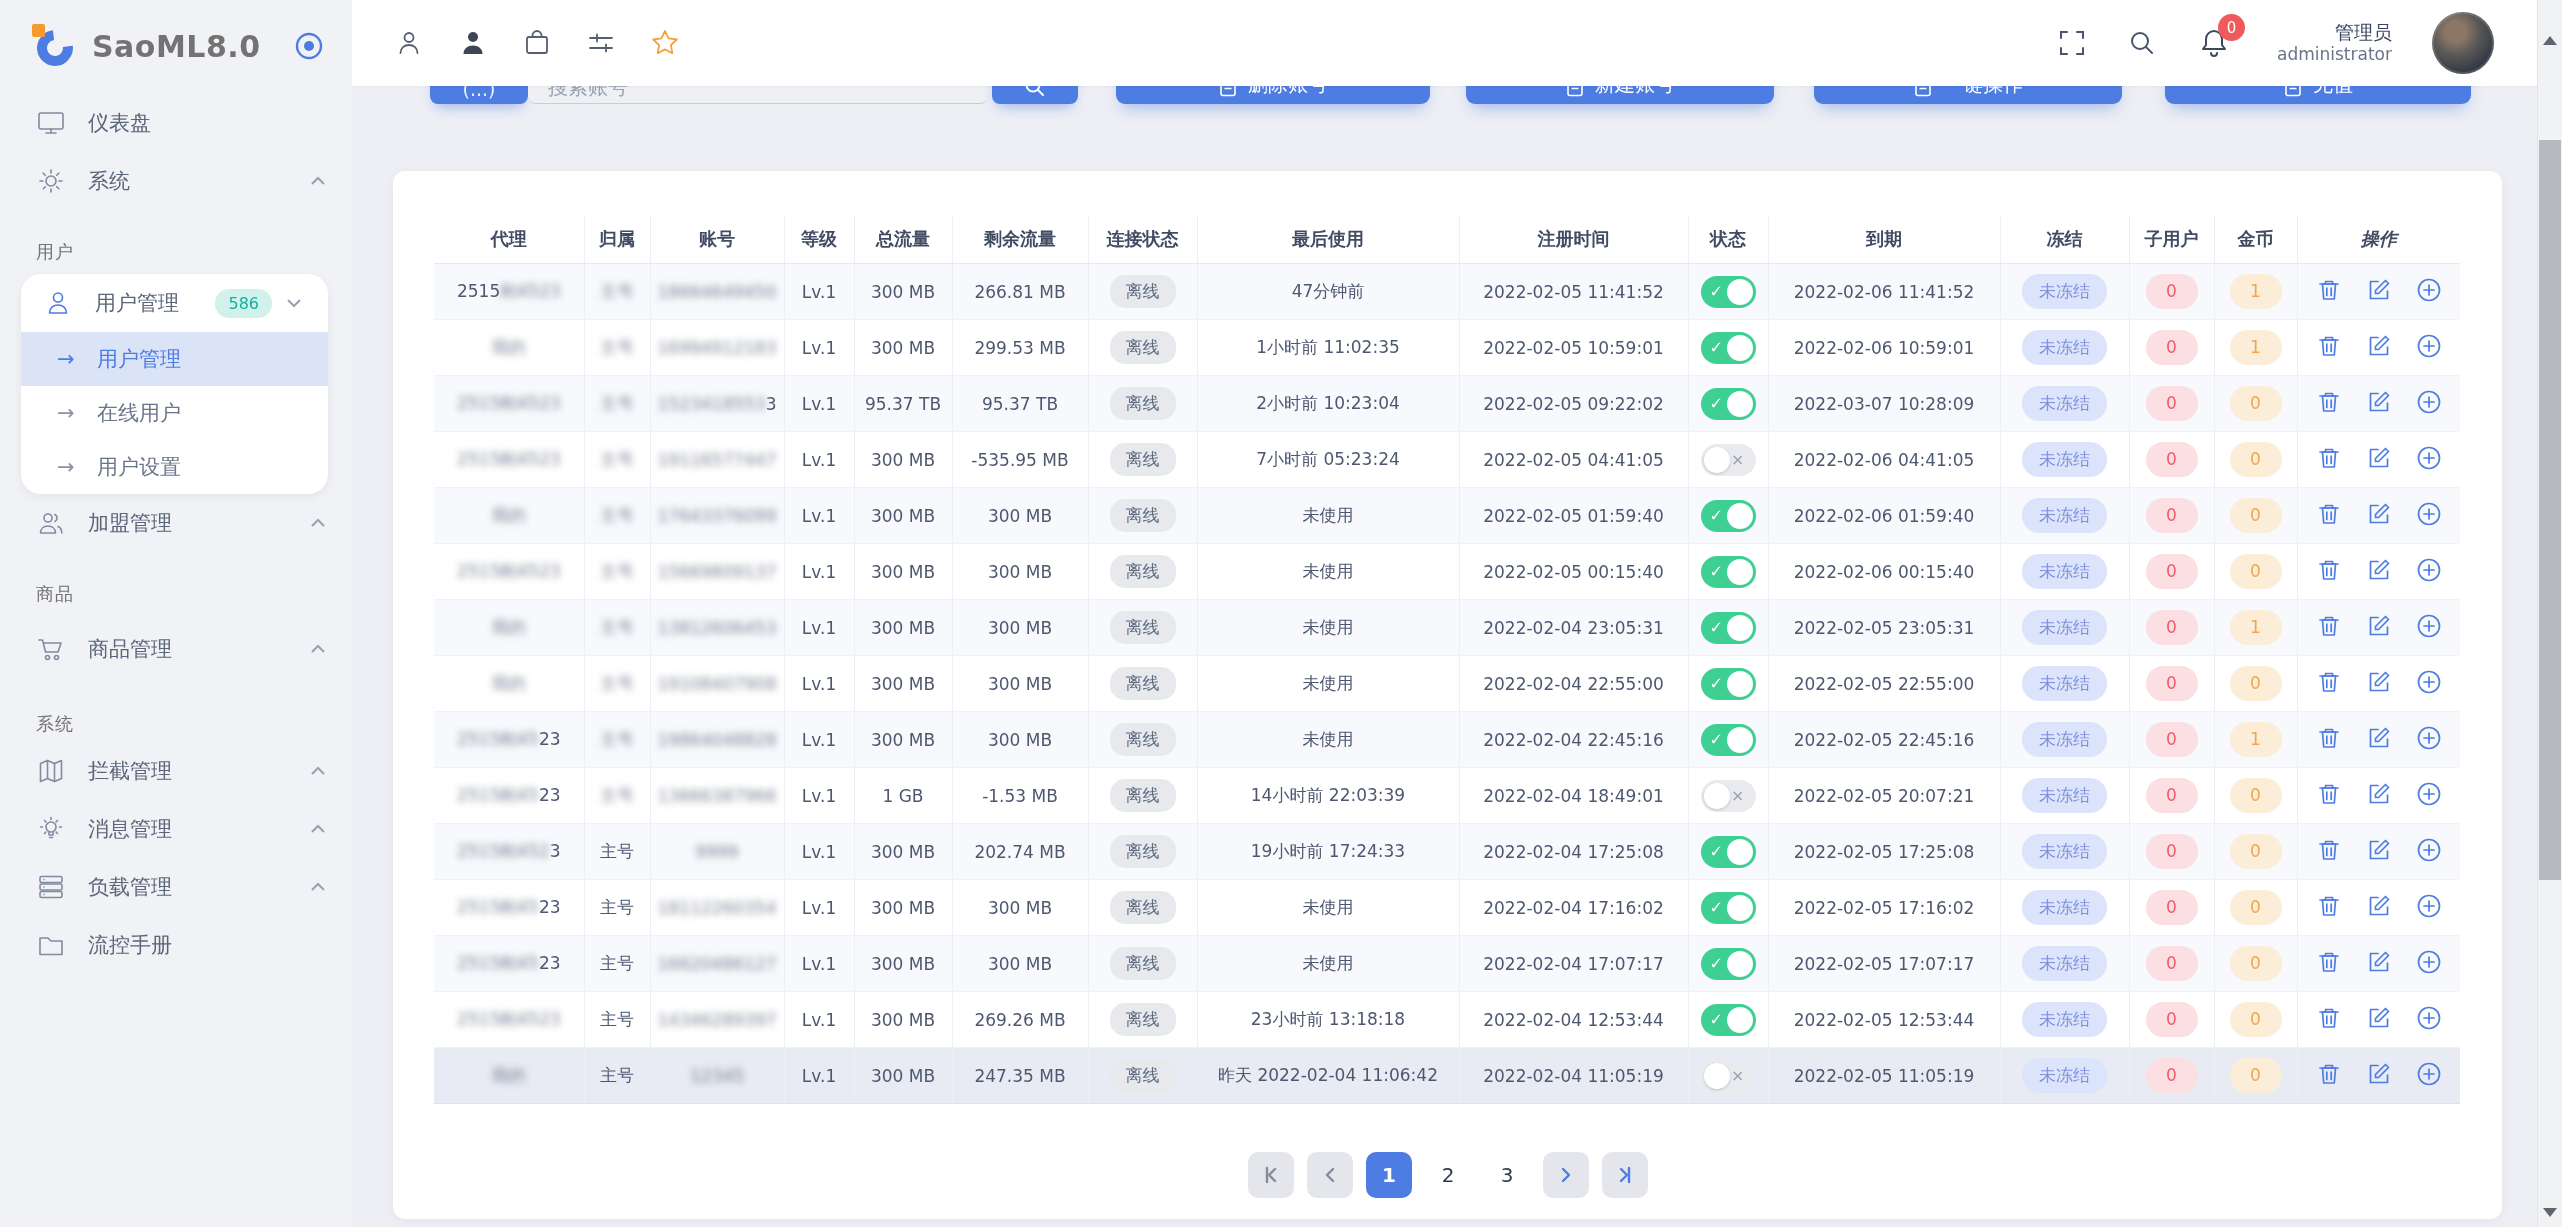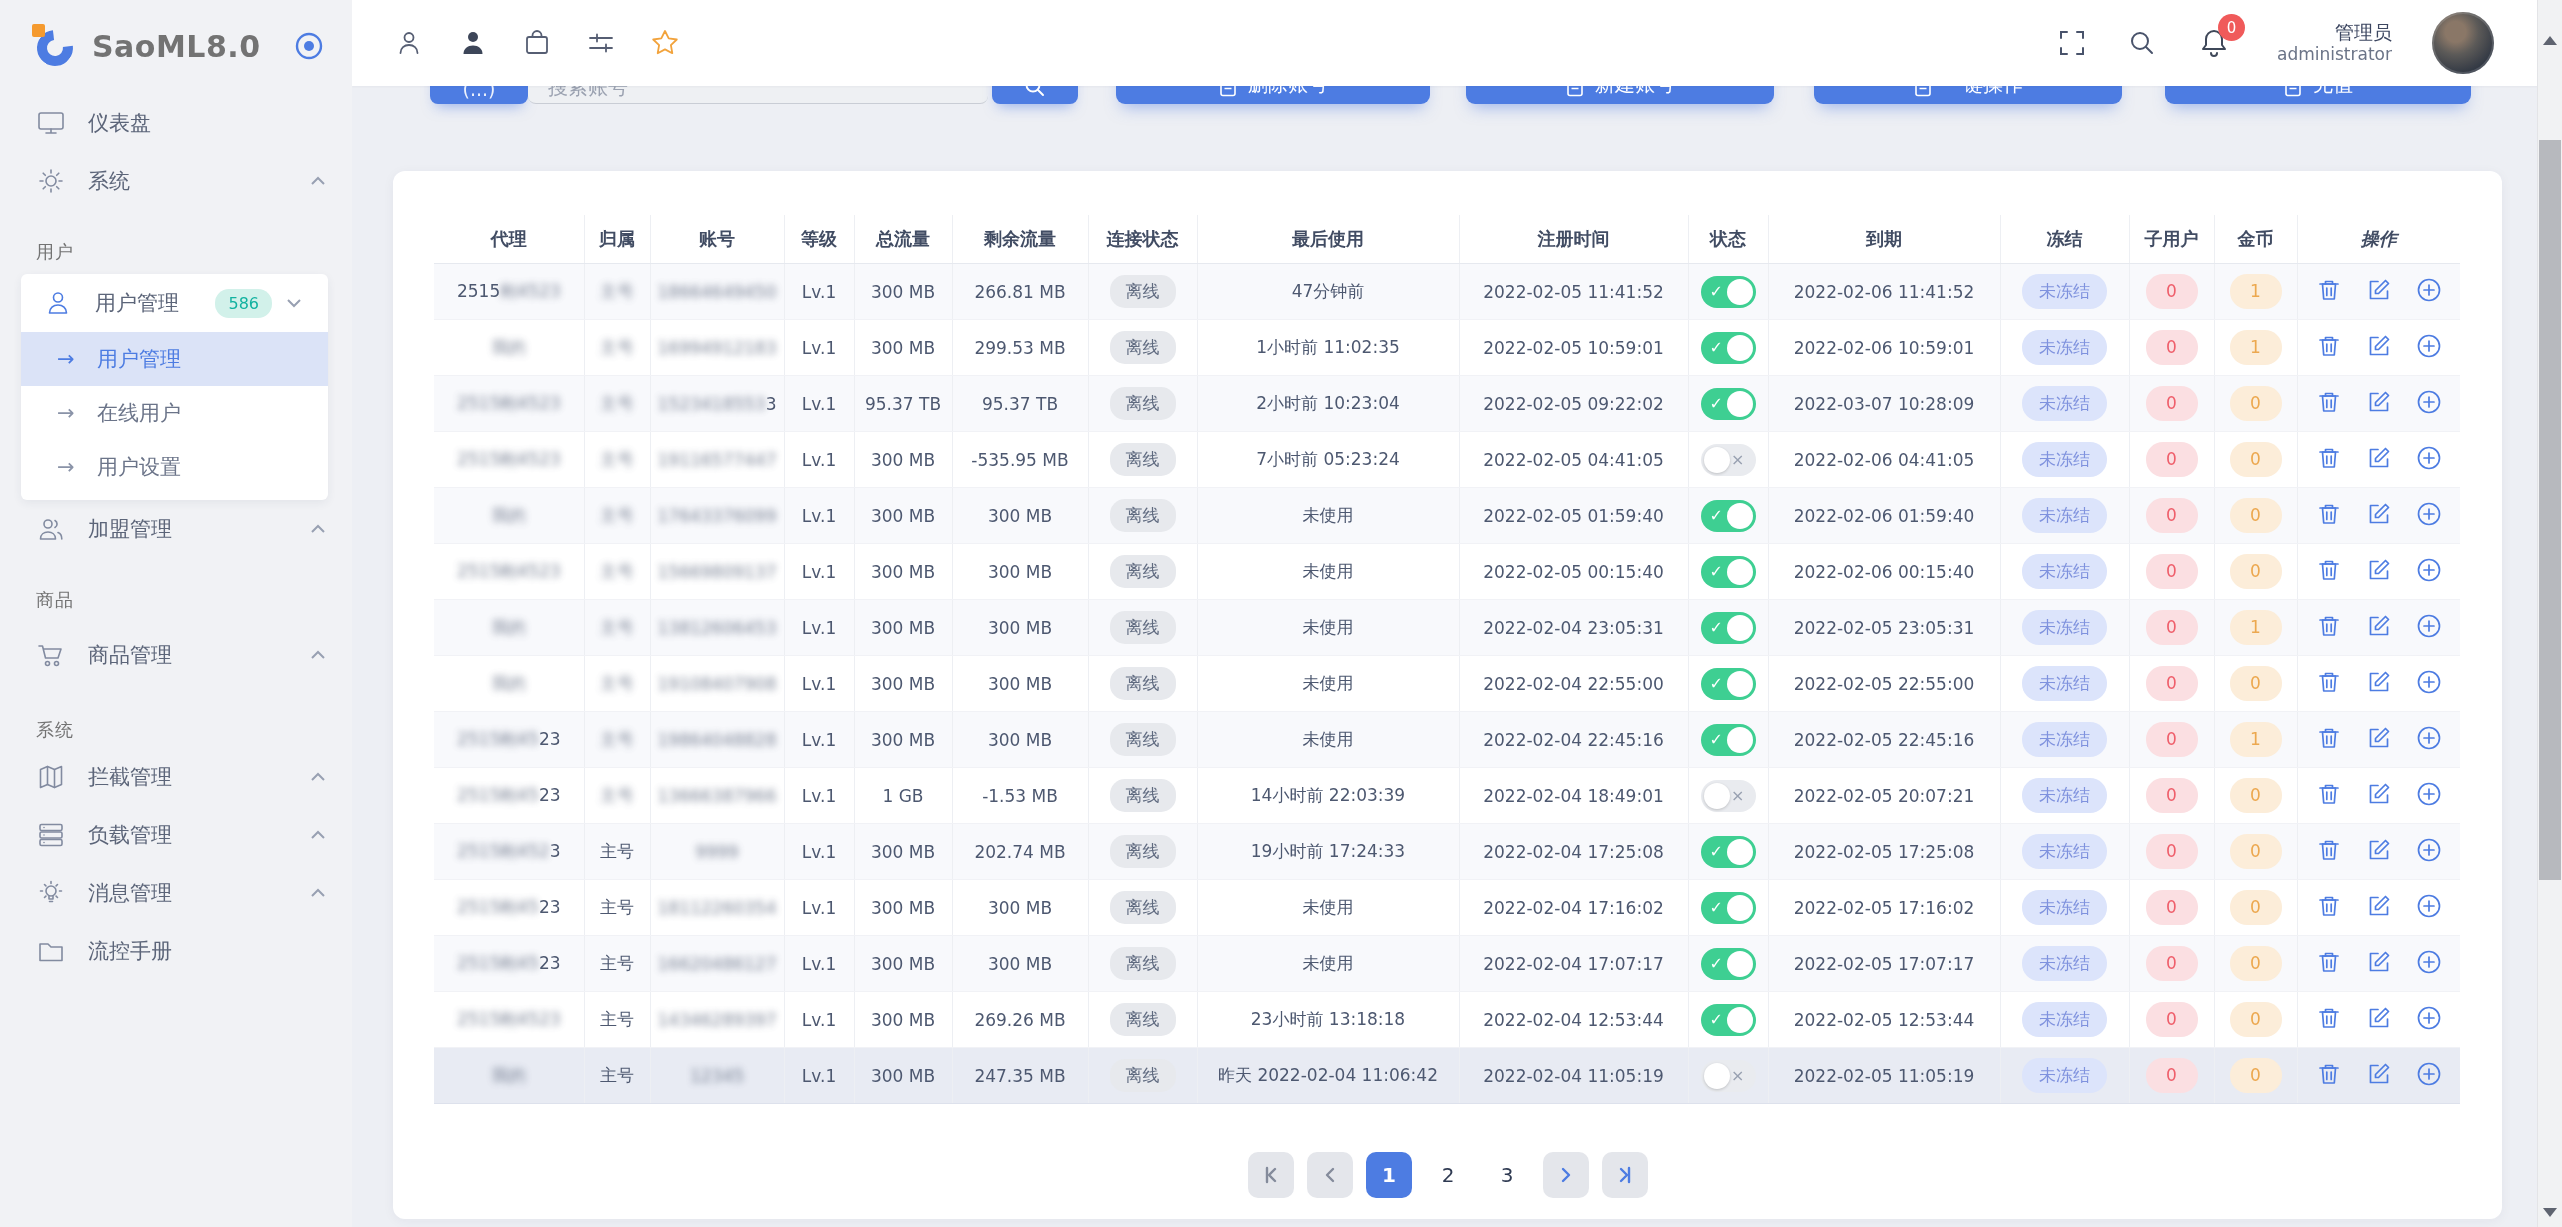--- a/index.html
+++ b/index.html
@@ -15,22 +15,22 @@
   .logo-mark{position:relative;width:46px;height:46px;margin-right:14px;flex:none;}
   .logo-ring{position:absolute;left:5px;top:7px;width:36px;height:36px;box-sizing:border-box;
     border:10px solid #4d7ce2;border-radius:50%;border-top-color:transparent;transform:rotate(38deg);}
   .logo-sq{position:absolute;left:0;top:1px;width:13px;height:13px;background:#f59a2e;border-radius:2px;}
   .logo-text{font-size:30px;font-weight:bold;color:#737373;letter-spacing:.5px;flex:1;}
   .nav-item{display:flex;align-items:center;height:58px;padding:0 26px 0 36px;font-size:21px;color:#5c6579;cursor:pointer;justify-content:flex-end;}
   .nav-item .ic{width:30px;height:30px;margin-right:22px;flex:none;stroke:#828ba0;fill:none;stroke-width:1.6;stroke-linecap:round;stroke-linejoin:round;}
   .nav-item .lbl{flex:1;}
   .chev{flex:none;}
   .sec-label{margin:30px 0 6px 36px;font-size:18px;color:#737373;letter-spacing:1px;}
-  .submenu-card{background:#fff;border-radius:6px;margin:10px 24px 0 21px;width:307px;box-sizing:border-box;
-    padding-bottom:6px;box-shadow:0 3px 10px rgba(40,50,80,.07);overflow:hidden;}
+  .submenu-card{background:#fff;border-radius:20px;margin:10px 24px 0 21px;width:307px;box-sizing:border-box;
+    box-shadow:0 3px 10px rgba(40,50,80,.07);overflow:hidden;}
   .submenu-card .nav-item{padding-left:22px;}
   .submenu-card .nav-item .ic{stroke:#4d7ce2;}
   .badge{background:#d2f1ea;color:#12b2a0;font-size:16px;padding:5px 13px;border-radius:14px;margin-right:14px;flex:none;}
   .sub-item{display:flex;align-items:center;height:54px;padding-left:36px;font-size:21px;color:#6b7489;cursor:pointer;}
   .sub-item .arrow{width:40px;font-size:21px;color:#8a93a8;flex:none;}
   .sub-item.active{background:#dbe3f7;color:#4d7ce2;}
   .sub-item.active .arrow{color:#4d7ce2;}
   .mt14{margin-top:14px;} .mt12{margin-top:12px;} .mt2{margin-top:2px;}
   .sec-sys{margin-top:34px;}
   
@@ -202,38 +202,38 @@
         <path d="M11.5 4.5v18M18.5 7.5v18"></path>
       </svg>
     <span class="lbl">拦截管理</span>
     <svg class="chev" width="16" height="10" viewBox="0 0 16 10">
         <polyline points="2,8 8,2 14,8" fill="none" stroke="#98a0b2" stroke-width="2"></polyline>
       </svg>
   </div>
 
   <div class="nav-item">
     <svg class="ic" viewBox="0 0 30 30">
+        <circle cx="15" cy="13" r="5"></circle>
+        <path d="M13 18v3h4v-3M13.5 23.5h3"></path>
+        <path d="M15 3.5v2M6.5 13h-2M25.5 13h-2M8.5 6.5l1.4 1.4M21.5 6.5l-1.4 1.4M8.5 19.5l1.4-1.4M21.5 19.5l-1.4-1.4"></path>
+      </svg>
+    <span class="lbl">消息管理</span>
+    <svg class="chev" width="16" height="10" viewBox="0 0 16 10">
+        <polyline points="2,8 8,2 14,8" fill="none" stroke="#98a0b2" stroke-width="2"></polyline>
+      </svg>
+  </div>
+
+  <div class="nav-item">
+    <svg class="ic" viewBox="0 0 30 30">
         <rect x="4" y="4.5" width="22" height="6" rx="1.5"></rect>
         <rect x="4" y="12" width="22" height="6" rx="1.5"></rect>
         <rect x="4" y="19.5" width="22" height="6" rx="1.5"></rect>
         <path d="M8 7.5h.01M8 15h.01M8 22.5h.01"></path>
       </svg>
     <span class="lbl">负载管理</span>
-    <svg class="chev" width="16" height="10" viewBox="0 0 16 10">
-        <polyline points="2,8 8,2 14,8" fill="none" stroke="#98a0b2" stroke-width="2"></polyline>
-      </svg>
-  </div>
-
-  <div class="nav-item">
-    <svg class="ic" viewBox="0 0 30 30">
-        <circle cx="15" cy="13" r="5"></circle>
-        <path d="M13 18v3h4v-3M13.5 23.5h3"></path>
-        <path d="M15 3.5v2M6.5 13h-2M25.5 13h-2M8.5 6.5l1.4 1.4M21.5 6.5l-1.4 1.4M8.5 19.5l1.4-1.4M21.5 19.5l-1.4-1.4"></path>
-      </svg>
-    <span class="lbl">消息管理</span>
     <svg class="chev" width="16" height="10" viewBox="0 0 16 10">
         <polyline points="2,8 8,2 14,8" fill="none" stroke="#98a0b2" stroke-width="2"></polyline>
       </svg>
   </div>
 
   <div class="nav-item">
     <svg class="ic" viewBox="0 0 30 30">
         <path d="M4 8h8l3 3h11v13.5H4z"></path>
       </svg>
     <span class="lbl">流控手册</span>

